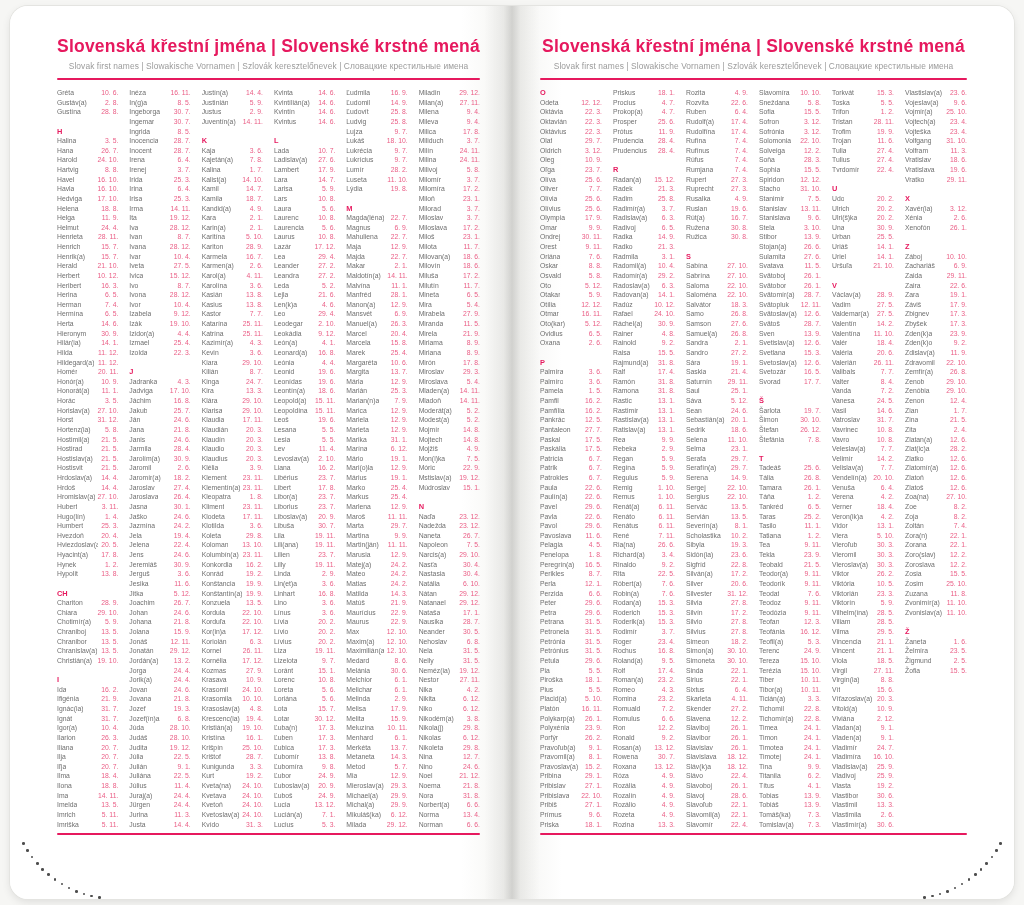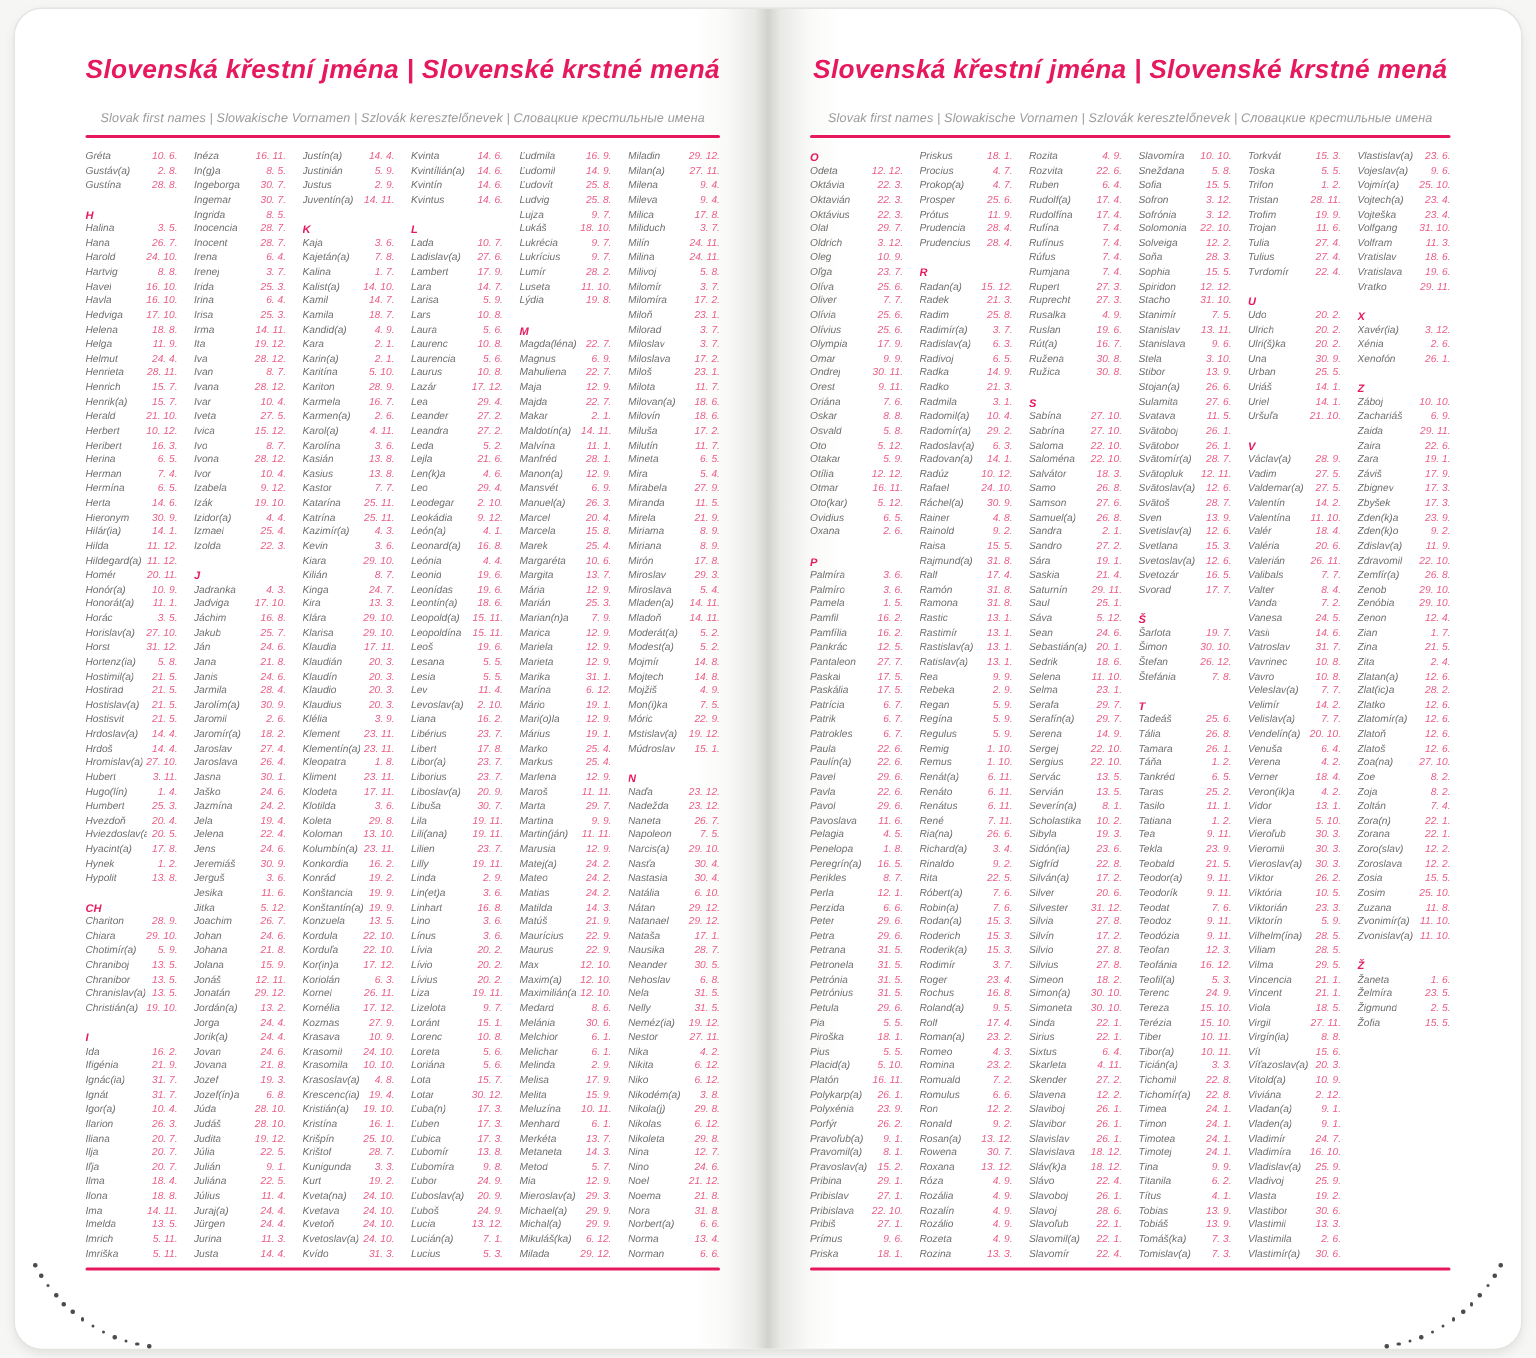--- a/index.html
+++ b/index.html
@@ -14,26 +14,26 @@
   .spread{position:absolute;left:10px;top:6px;width:1004px;height:893px;
     background:#fdfdfd;border-radius:18px;
     box-shadow:0 0 0 1px #e4e4e1, 0 3px 8px rgba(0,0,0,.10);}
   .gutter{position:absolute;left:50%;top:0;width:56px;height:100%;transform:translateX(-50%);
     background:linear-gradient(to right,rgba(0,0,0,0) 0%,rgba(0,0,0,.05) 35%,rgba(0,0,0,.14) 50%,rgba(0,0,0,.05) 65%,rgba(0,0,0,0) 100%);}
   .page{position:absolute;top:0;height:100%;width:502px;}
   .page.left{left:0;border-radius:18px 0 0 18px;
     background:linear-gradient(to right,#ffffff 90%,#f3f3f0 100%);}
   .page.right{right:0;border-radius:0 18px 18px 0;
     background:linear-gradient(to left,#ffffff 90%,#f3f3f0 100%);}
-  .page-inner{position:relative;height:100%;font-style:italic;}
+  .page-inner{position:relative;height:100%;}
   .page.left .page-inner{padding:30px 32px 0 47px;}
   .page.right .page-inner{padding:30px 47px 0 28px;}
   .page-header{text-align:center;}
   .title{font-size:17.5px;font-weight:bold;color:var(--accent);letter-spacing:.2px;}
-  .subtitle{font-size:8.4px;color:var(--subtitle);margin-top:16px;letter-spacing:.1px;}
+  .subtitle{font-size:8.4px;color:var(--subtitle);margin-top:4px;letter-spacing:.1px;}
   .rule{height:2px;background:var(--accent);margin-top:7px;border-radius:1px;}
   .rule.bottom{margin-top:3px;}
   .cols{display:flex;gap:11px;margin-top:8px;height:742px;overflow:hidden;}
   .col{flex:1;display:flex;flex-direction:column;min-width:0;}
   .row{height:9.64px;line-height:9.64px;font-size:6.8px;display:flex;
     justify-content:space-between;white-space:nowrap;overflow:hidden;}
   .row .n{color:var(--name);overflow:hidden;}
   .row .d{color:var(--date);margin-left:3px;}
   .row.hdr{color:var(--accent);font-weight:bold;font-size:7.4px;}
   .dot{position:absolute;width:2.6px;height:2.6px;border-radius:50%;background:#2e2e2e;opacity:.85;}

